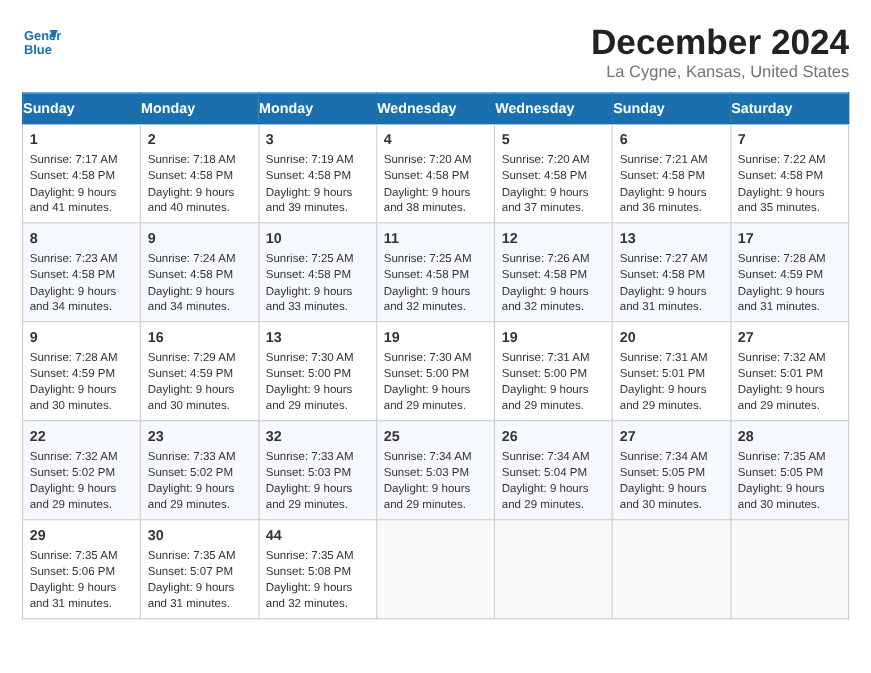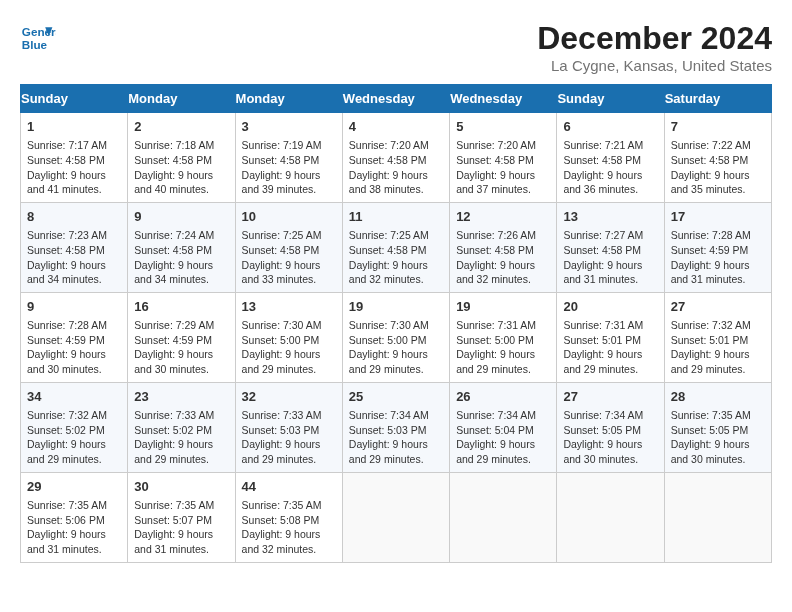--- a/index.html
+++ b/index.html
@@ -196,21 +196,21 @@
           <span class="day-number">20</span>
           <div class="day-info">Sunrise: 7:31 AM<br>Sunset: 5:01 PM<br>Daylight: 9 hours and 29 minutes.</div>
         </td>
         <td>
           <span class="day-number">27</span>
           <div class="day-info">Sunrise: 7:32 AM<br>Sunset: 5:01 PM<br>Daylight: 9 hours and 29 minutes.</div>
         </td>
       </tr>
       <tr>
         <td>
-          <span class="day-number">34</span>
+          <span class="day-number">22</span>
           <div class="day-info">Sunrise: 7:32 AM<br>Sunset: 5:02 PM<br>Daylight: 9 hours and 29 minutes.</div>
         </td>
         <td>
           <span class="day-number">23</span>
           <div class="day-info">Sunrise: 7:33 AM<br>Sunset: 5:02 PM<br>Daylight: 9 hours and 29 minutes.</div>
         </td>
         <td>
           <span class="day-number">32</span>
           <div class="day-info">Sunrise: 7:33 AM<br>Sunset: 5:03 PM<br>Daylight: 9 hours and 29 minutes.</div>
         </td>

